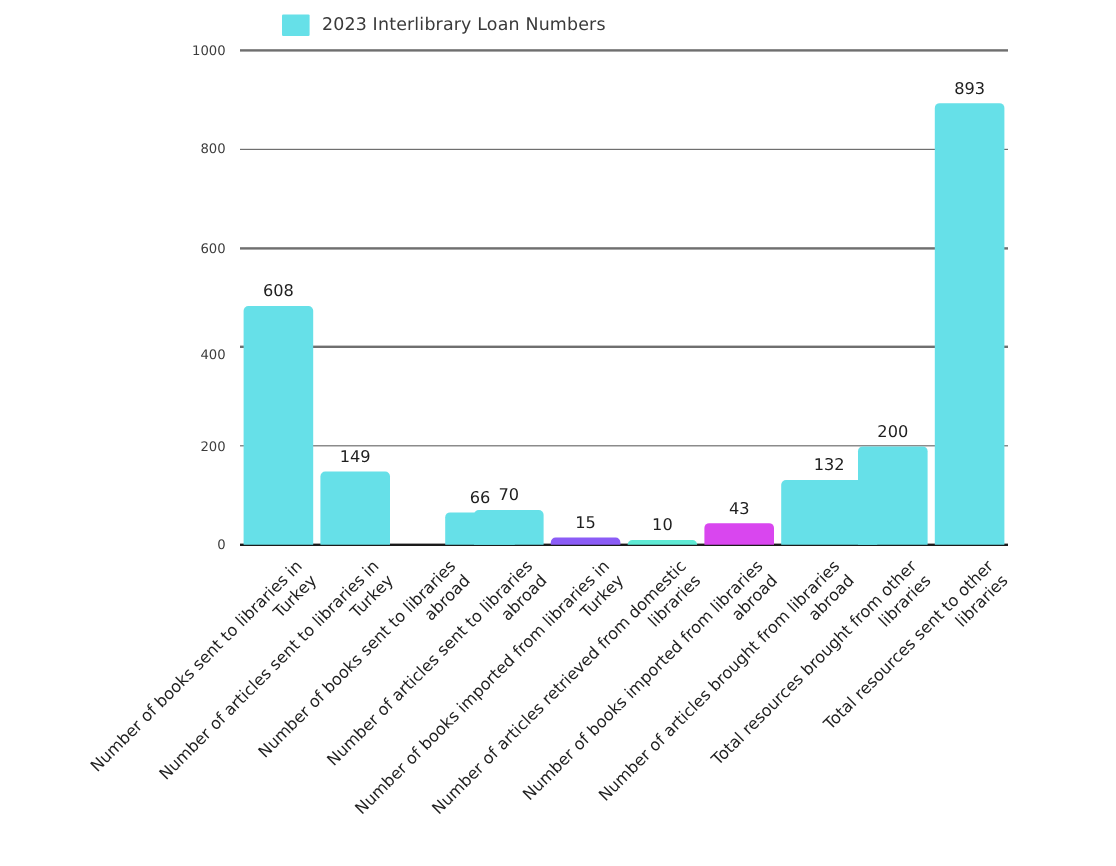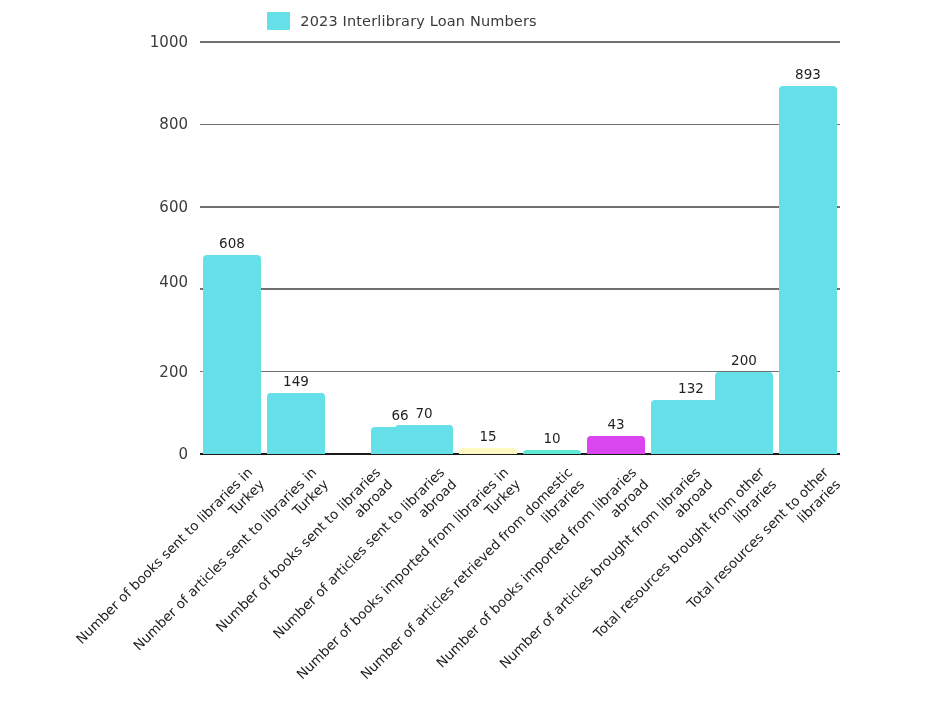--- a/index.html
+++ b/index.html
@@ -28,21 +28,20 @@
   .legend {
     position: absolute;
     left: 0;
     top: 8px;
     width: 740px;
     display: flex;
     justify-content: center;
     align-items: center;
     gap: 10px;
     height: 26px;
-    padding-left: 32px;
   }
   .legend-swatch {
     width: 23px;
     height: 18px;
     border-radius: 1px;
     background: #66e0e8;
   }
   .legend-label {
     font-size: 14.5px;
     color: #3a3a3a;
@@ -73,21 +72,21 @@
     height: 2.4px;
     background: #1b1b1b;
     bottom: -1.2px;
   }
 
   .ytick {
     position: absolute;
     right: 100%;
     margin-right: 12px;
     transform: translateY(-50%);
-    font-size: 15px;
+    font-size: 11px;
     color: #3c3c3c;
     white-space: nowrap;
   }
 
   
   .bar {
     position: absolute;
     bottom: 0;
     background: #66e0e8;
     border-radius: 4px 4px 0 0;
@@ -135,40 +134,40 @@
       <span class="legend-label">2023 Interlibrary Loan Numbers</span>
     </div>
   </div>
 
   <div class="plot" id="plot">
     <div class="axis-line"></div>
   <div class="ytick" style="top: 412px;">0</div>
       <div class="gridline" style="top: 328.8px;"></div>
       <div class="ytick" style="top: 329.6px;">200</div>
       <div class="gridline" style="top: 246.4px;"></div>
-      <div class="ytick" style="top: 240px;">400</div>
+      <div class="ytick" style="top: 254px;">400</div>
       <div class="gridline" style="top: 164px;"></div>
       <div class="ytick" style="top: 164.8px;">600</div>
       <div class="gridline" style="top: 81.6px;"></div>
       <div class="ytick" style="top: 82.4px;">800</div>
       <div class="gridline" style="top: -0.8px;"></div>
       <div class="ytick" style="top: 0px;">1000</div>
       <div class="bar" style="left: 3px; width: 58px; height: 199px; background: rgb(102, 224, 232);">
         <span class="bar-value">608</span>
       </div>
       <div class="bar" style="left: 67px; width: 58px; height: 61.388px; background: rgb(102, 224, 232);">
         <span class="bar-value">149</span>
       </div>
       <div class="bar" style="left: 131px; width: 58px; height: 27.192px; background: rgb(102, 224, 232); margin-left: 40px;">
         <span class="bar-value">66</span>
       </div>
       <div class="bar" style="left: 195px; width: 58px; height: 28.84px; background: rgb(102, 224, 232);">
         <span class="bar-value">70</span>
       </div>
-      <div class="bar" style="left: 259px; width: 58px; height: 6.18px; background: #fef9c3;">
+      <div class="bar" style="left: 259px; width: 58px; height: 6.18px; background: #8b5cf6;">
         <span class="bar-value">15</span>
       </div>
       <div class="bar" style="left: 323px; width: 58px; height: 4.12px; background: #5eead4;">
         <span class="bar-value">10</span>
       </div>
       <div class="bar" style="left: 387px; width: 58px; height: 17.716px; background: #d946ef;">
         <span class="bar-value">43</span>
       </div>
       <div class="bar" style="left: 451px; width: 80px; height: 54.384px; background: rgb(102, 224, 232);">
         <span class="bar-value">132</span>

